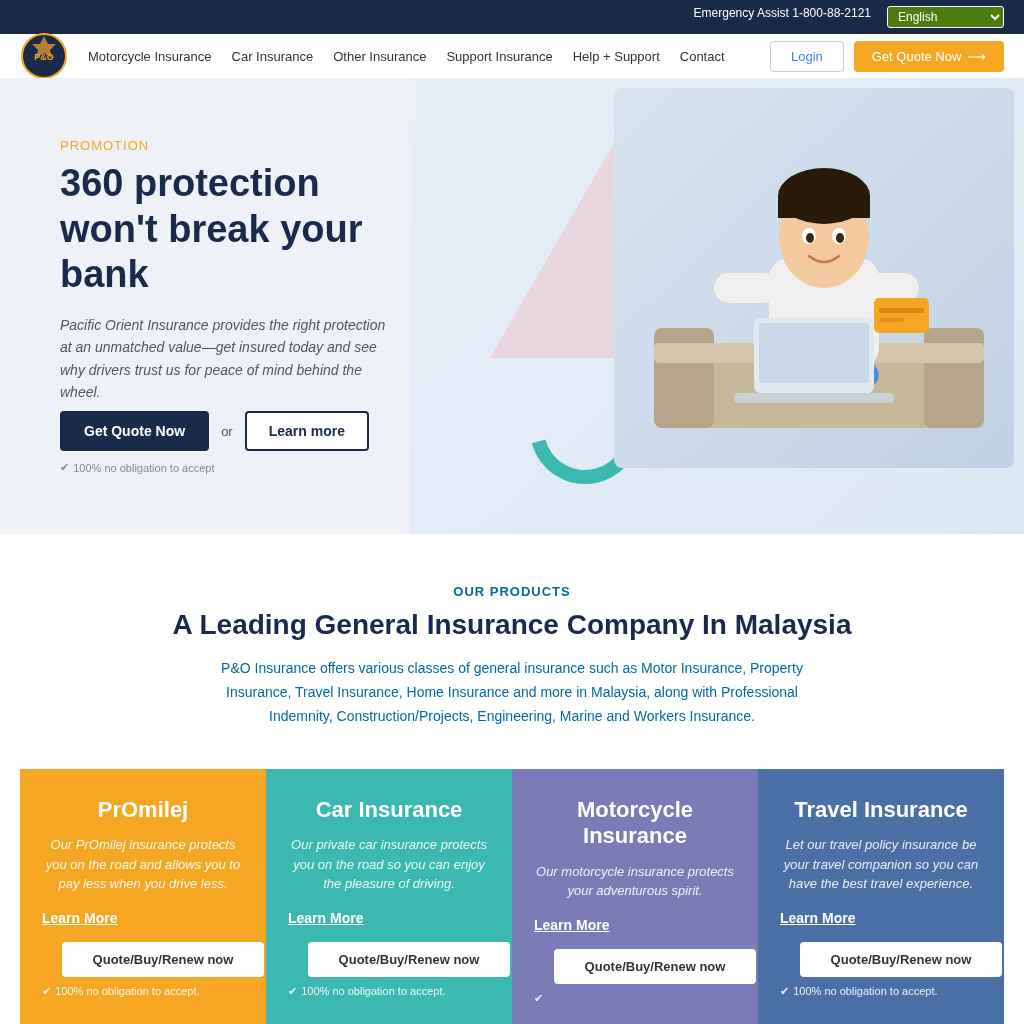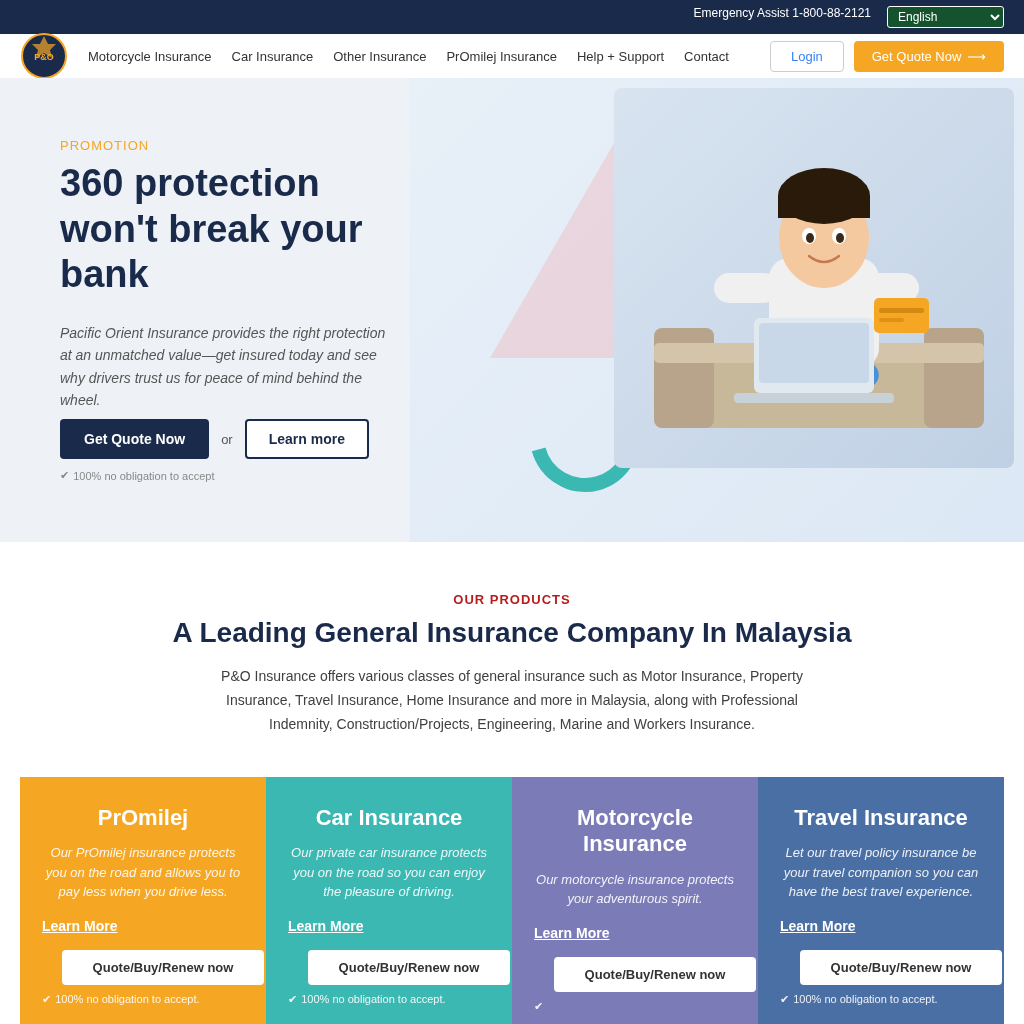--- a/index.html
+++ b/index.html
@@ -10,21 +10,21 @@
       background: #1a2a4a;
       color: #fff;
       font-size: 12px;
       padding: 6px 20px;
       display: flex;
       justify-content: flex-end;
       align-items: flex-start;
       gap: 16px;
     }
     .lang-select {
-      background: #14532d;
+      background: #4d7c0f;
       color: #fff;
       border: 1px solid #fff;
       border-radius: 3px;
       padding: 2px 6px;
       font-size: 12px;
       cursor: pointer;
     }
 
     
     nav {
@@ -102,21 +102,21 @@
       font-weight: normal;
       letter-spacing: 1px;
       text-transform: uppercase;
       margin-bottom: 8px;
     }
     .hero-title {
       color: #1a2a4a;
       font-size: 38px;
       font-weight: bold;
       line-height: 1.2;
-      margin-bottom: 24px;
+      margin-bottom: 16px;
     }
     .hero-desc {
       color: #555;
       font-size: 14px;
       font-style: italic;
       line-height: 1.6;
       margin-bottom: 8px;
     }
     .hero-actions {
       display: flex;
@@ -166,35 +166,35 @@
       position: relative;
     }
 
     
     .products-section {
       background: #fff;
       padding: 50px 20px 30px;
       text-align: center;
     }
     .products-label {
-      color: #b91c1c;
+      color: #0369a1;
       font-size: 13px;
       font-weight: bold;
       letter-spacing: 1px;
       text-transform: uppercase;
       margin-bottom: 10px;
     }
     .products-title {
       color: #1a2a4a;
       font-size: 28px;
       font-weight: bold;
       margin-bottom: 16px;
     }
     .products-desc {
-      color: #404040;
+      color: #0369a1;
       font-size: 14px;
       max-width: 600px;
       margin: 0 auto 40px;
       line-height: 1.7;
     }
 
     
     .cards-grid {
       display: grid;
       grid-template-columns: repeat(4, 1fr);
@@ -276,21 +276,21 @@
   <svg class="logo" viewBox="0 0 48 48" xmlns="http://www.w3.org/2000/svg">
     <circle cx="24" cy="24" r="22" fill="#1a2a4a" stroke="#f5a623" stroke-width="2"></circle>
     <text x="24" y="28" text-anchor="middle" fill="#f5a623" font-size="9" font-weight="bold">P&amp;O</text>
     <polygon points="24,4 28,12 36,12 30,18 32,26 24,21 16,26 18,18 12,12 20,12" fill="#f5a623" opacity="0.7"></polygon>
   </svg>
 
   <ul class="nav-links">
     <li><a href="#">Motorcycle Insurance</a></li>
     <li><a href="#">Car Insurance</a></li>
     <li><a href="#">Other Insurance</a></li>
-    <li><a href="#">PrOmilej Insurance</a></li>
+    <li><a href="#">Support Insurance</a></li>
     <li><a href="#">Help + Support</a></li>
     <li><a href="#">Contact</a></li>
   </ul>
 
   <div class="nav-right">
     <button class="btn-login">Login</button>
     <button class="btn-quote-nav">
       <span>Get Quote Now</span>
       <span>⟶</span>
     </button>

